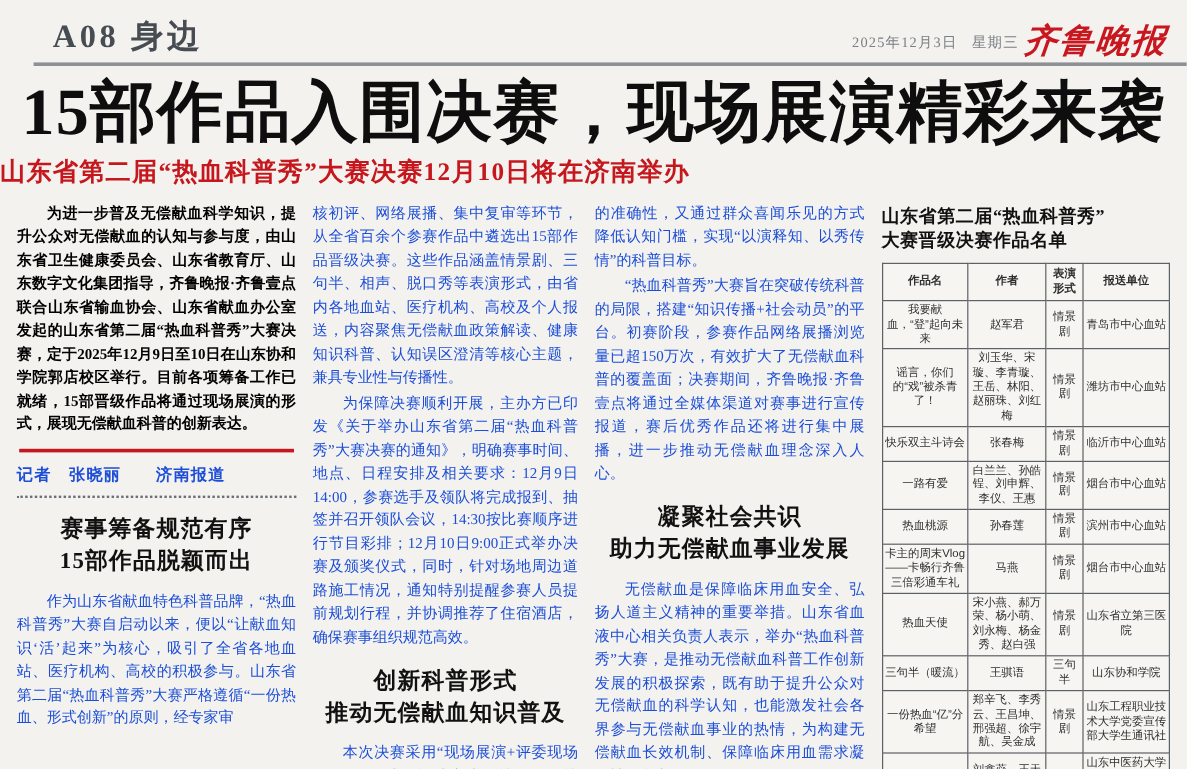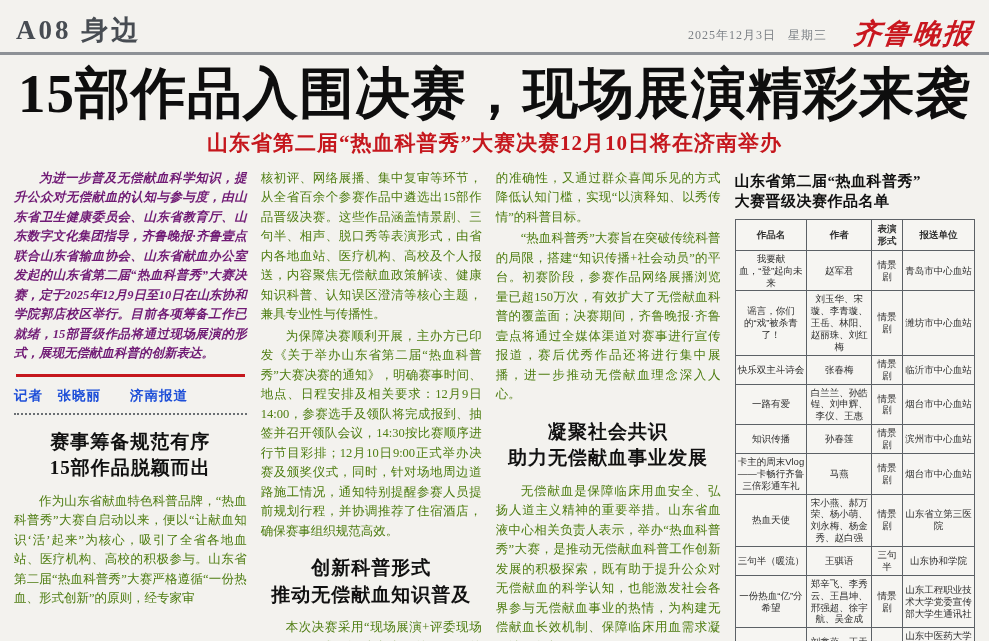--- a/index.html
+++ b/index.html
@@ -8,58 +8,59 @@
     background:#f3f2ee;
     font-family:"Liberation Serif","DejaVu Serif",serif;
     color:#2b2b2b;
     position:relative;
   }
   
   .masthead{
     display:flex;align-items:flex-end;justify-content:space-between;
     padding:12px 16px 4px 16px;
     border-bottom:3px solid #8d9196;
+    margin-left:28px;
   }
   .mast-section{
     font-size:27px;font-weight:bold;color:#474c52;letter-spacing:3px;
   }
-  .mast-right{display:flex;align-items:flex-end;gap:26px;}
+  .mast-right{display:flex;align-items:flex-end;gap:4px;}
   .mast-date{font-size:12px;color:#7a7f84;padding-bottom:4px;letter-spacing:1px;}
   .mast-logo{
     font-size:28px;font-weight:bold;font-style:italic;color:#c9171f;
     letter-spacing:2px;line-height:1;
     font-family:"DejaVu Serif","Liberation Serif",serif;
     transform:skewX(-6deg);
   }
   
   .headline{
     text-align:center;font-size:55px;font-weight:900;color:#0e0e0e;
     letter-spacing:1px;line-height:1.12;margin:8px 6px 2px 6px;
     font-family:"Liberation Serif","DejaVu Serif",serif;
     white-space:nowrap;
   }
   .subheadline{
-    text-align:center;font-size:21px;font-weight:bold;color:#c5171d;
+    font-size:21px;font-weight:bold;color:#c5171d;
     letter-spacing:1px;margin:4px 0 6px 0;
   }
   
   .content{
     display:flex;gap:14px;padding:6px 14px 0 14px;align-items:flex-start;
   }
   .col{flex:1 1 0;min-width:0;}
   .col-1{flex-basis:238px;}
   .col-2{flex-basis:226px;}
   .col-3{flex-basis:230px;}
   .col-4{flex-basis:246px;}
   .para{
     font-size:12.5px;line-height:1.56;text-align:justify;margin:0 0 2px 0;
-    color:#4d7c0f;
+    color:#1d4ed8;
   }
   .para.indent{text-indent:2em;}
-  .para.lead{font-weight:bold;color:#701a75;font-style:italic;}
+  .para.lead{font-weight:bold;color:#000000;}
   .red-rule{height:3px;background:#c5171d;margin:10px 2px 8px 2px;}
   .byline{
     font-size:13.5px;font-weight:bold;color:#1d4ed8;
     padding:2px 0 8px 0;margin-bottom:8px;
     border-bottom:2px dotted #6a6f73;
     letter-spacing:1px;
   }
   .sec-head{
     text-align:center;font-weight:bold;font-size:19px;color:#111;
     line-height:1.4;margin:14px 0 10px 0;letter-spacing:1px;
@@ -175,21 +176,21 @@
             <td>情景剧</td>
             <td>临沂市中心血站</td>
           </tr>
           <tr>
             <td>一路有爱</td>
             <td>白兰兰、孙皓锃、刘申辉、李仪、王惠</td>
             <td>情景剧</td>
             <td>烟台市中心血站</td>
           </tr>
           <tr>
-            <td>知识传播</td>
+            <td>热血桃源</td>
             <td>孙春莲</td>
             <td>情景剧</td>
             <td>滨州市中心血站</td>
           </tr>
           <tr>
             <td>卡主的周末Vlog——卡畅行齐鲁三倍彩通车礼</td>
             <td>马燕</td>
             <td>情景剧</td>
             <td>烟台市中心血站</td>
           </tr>

